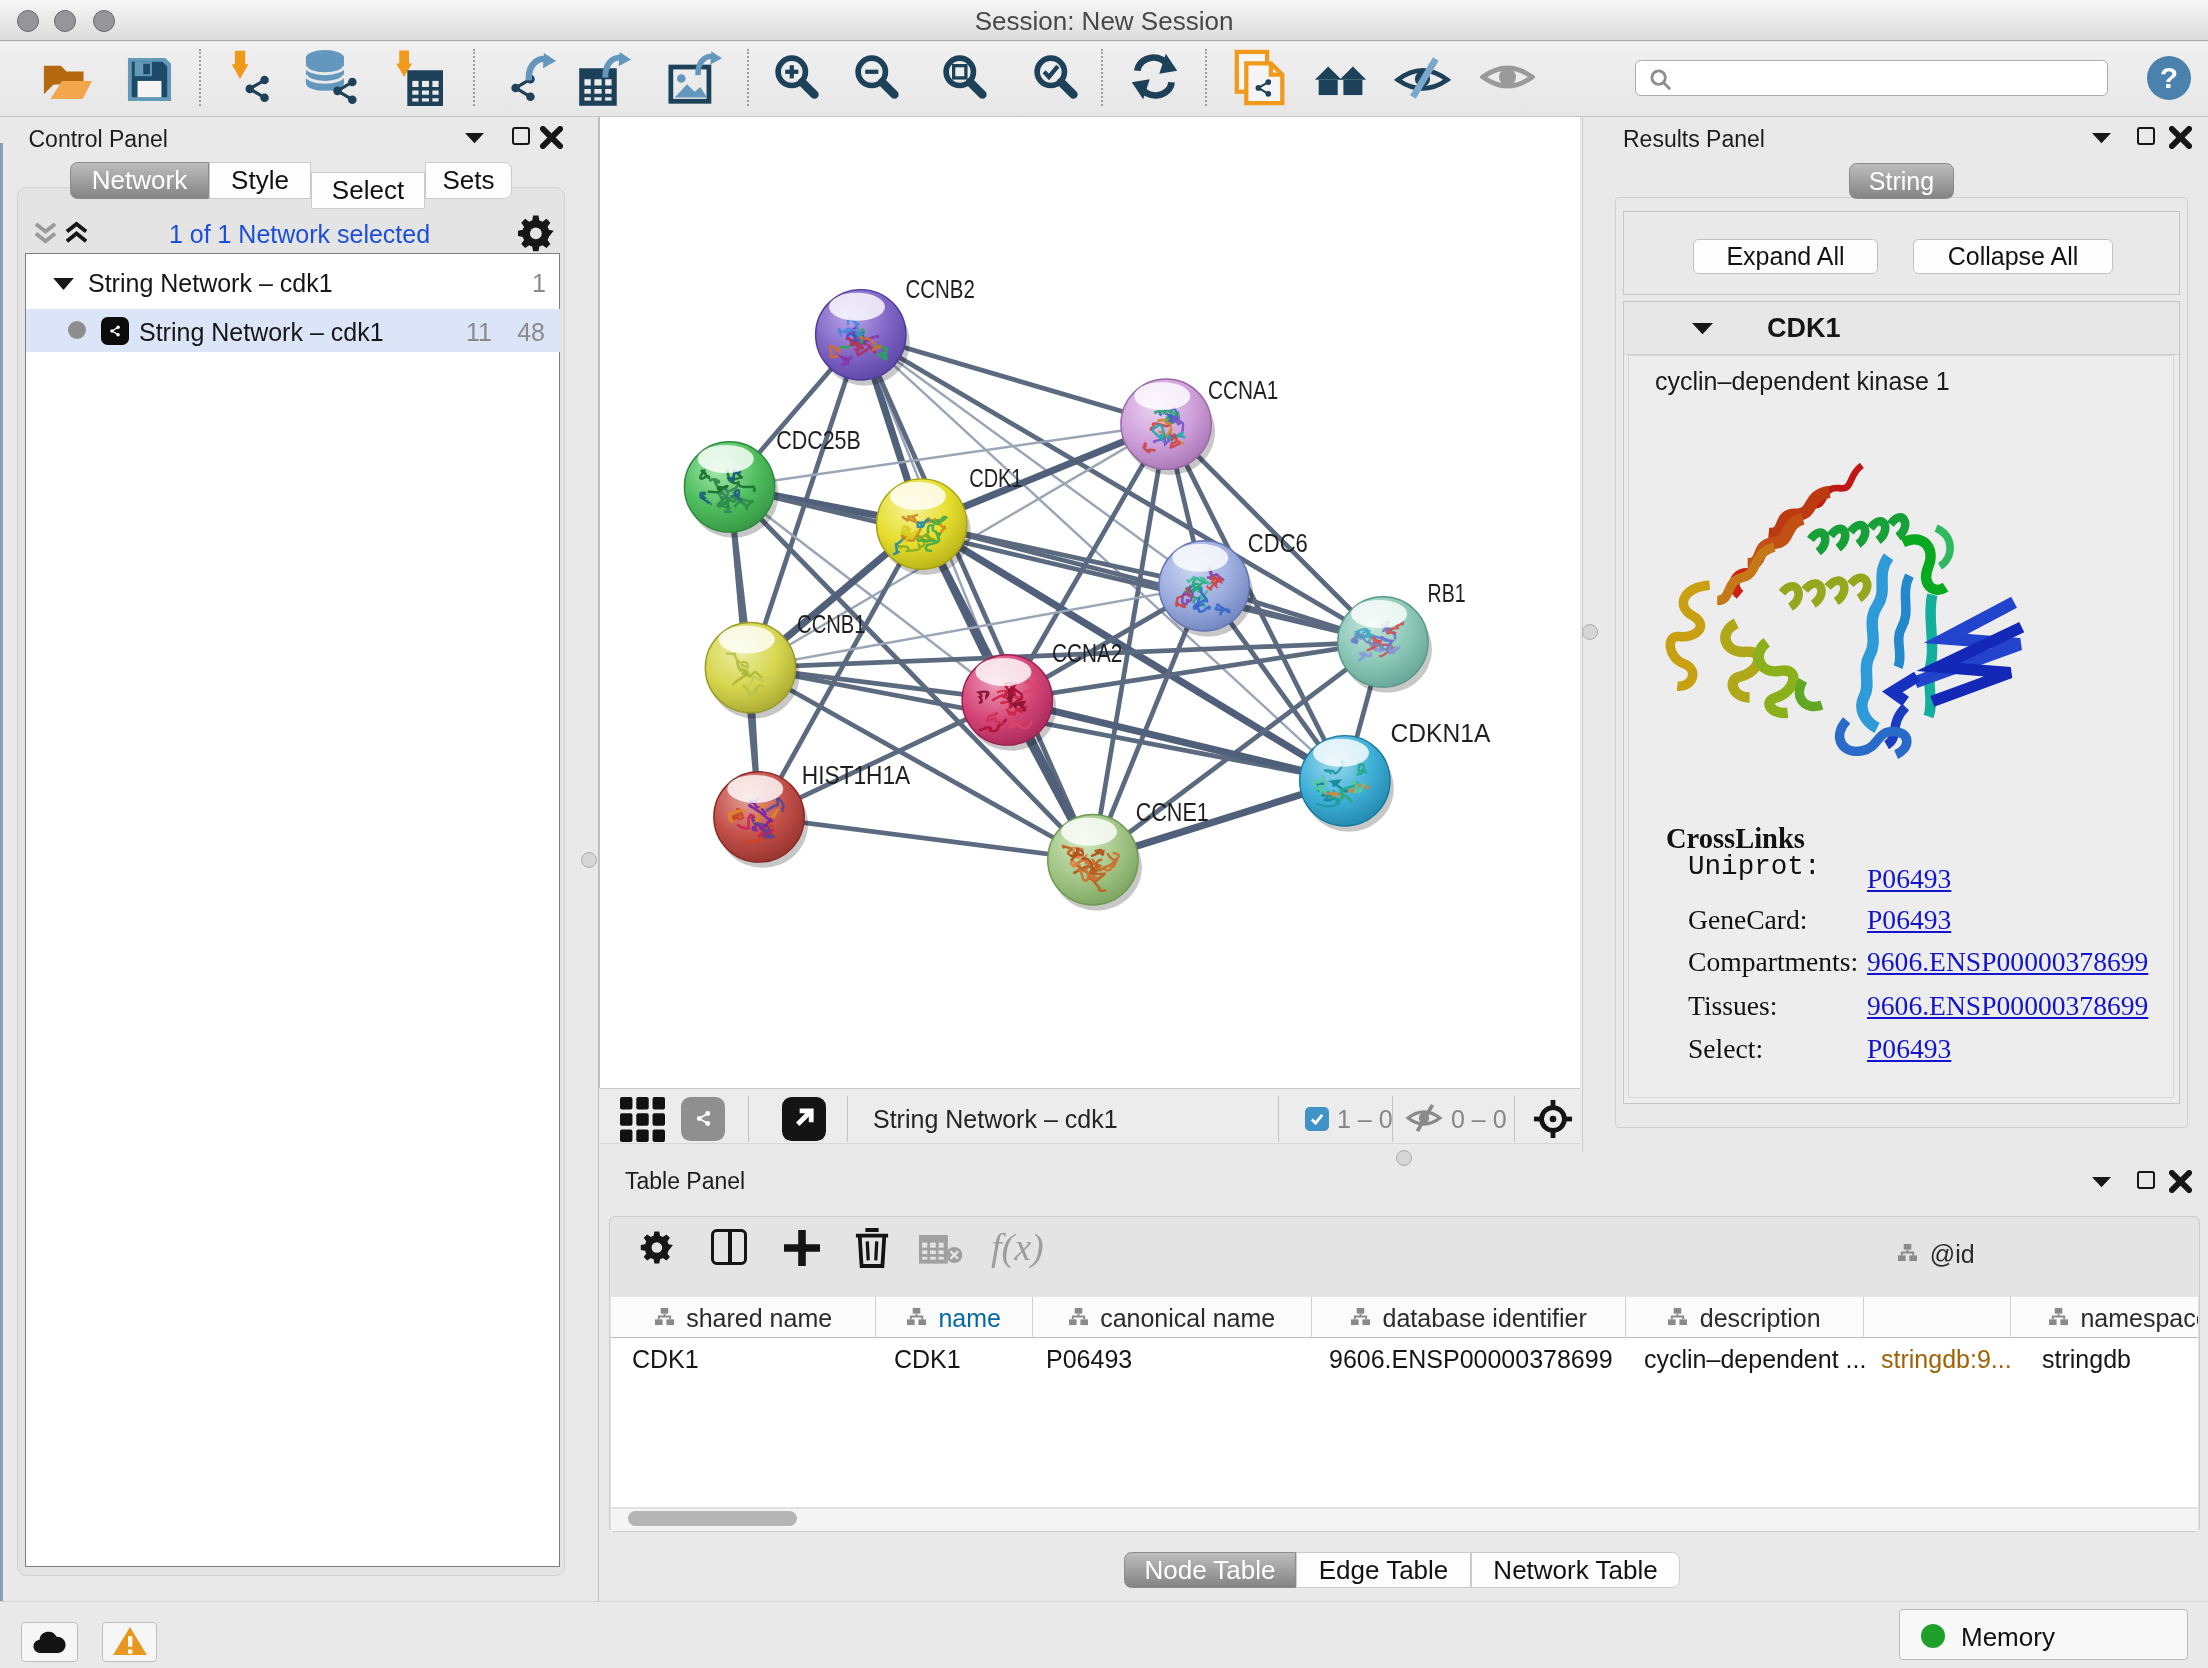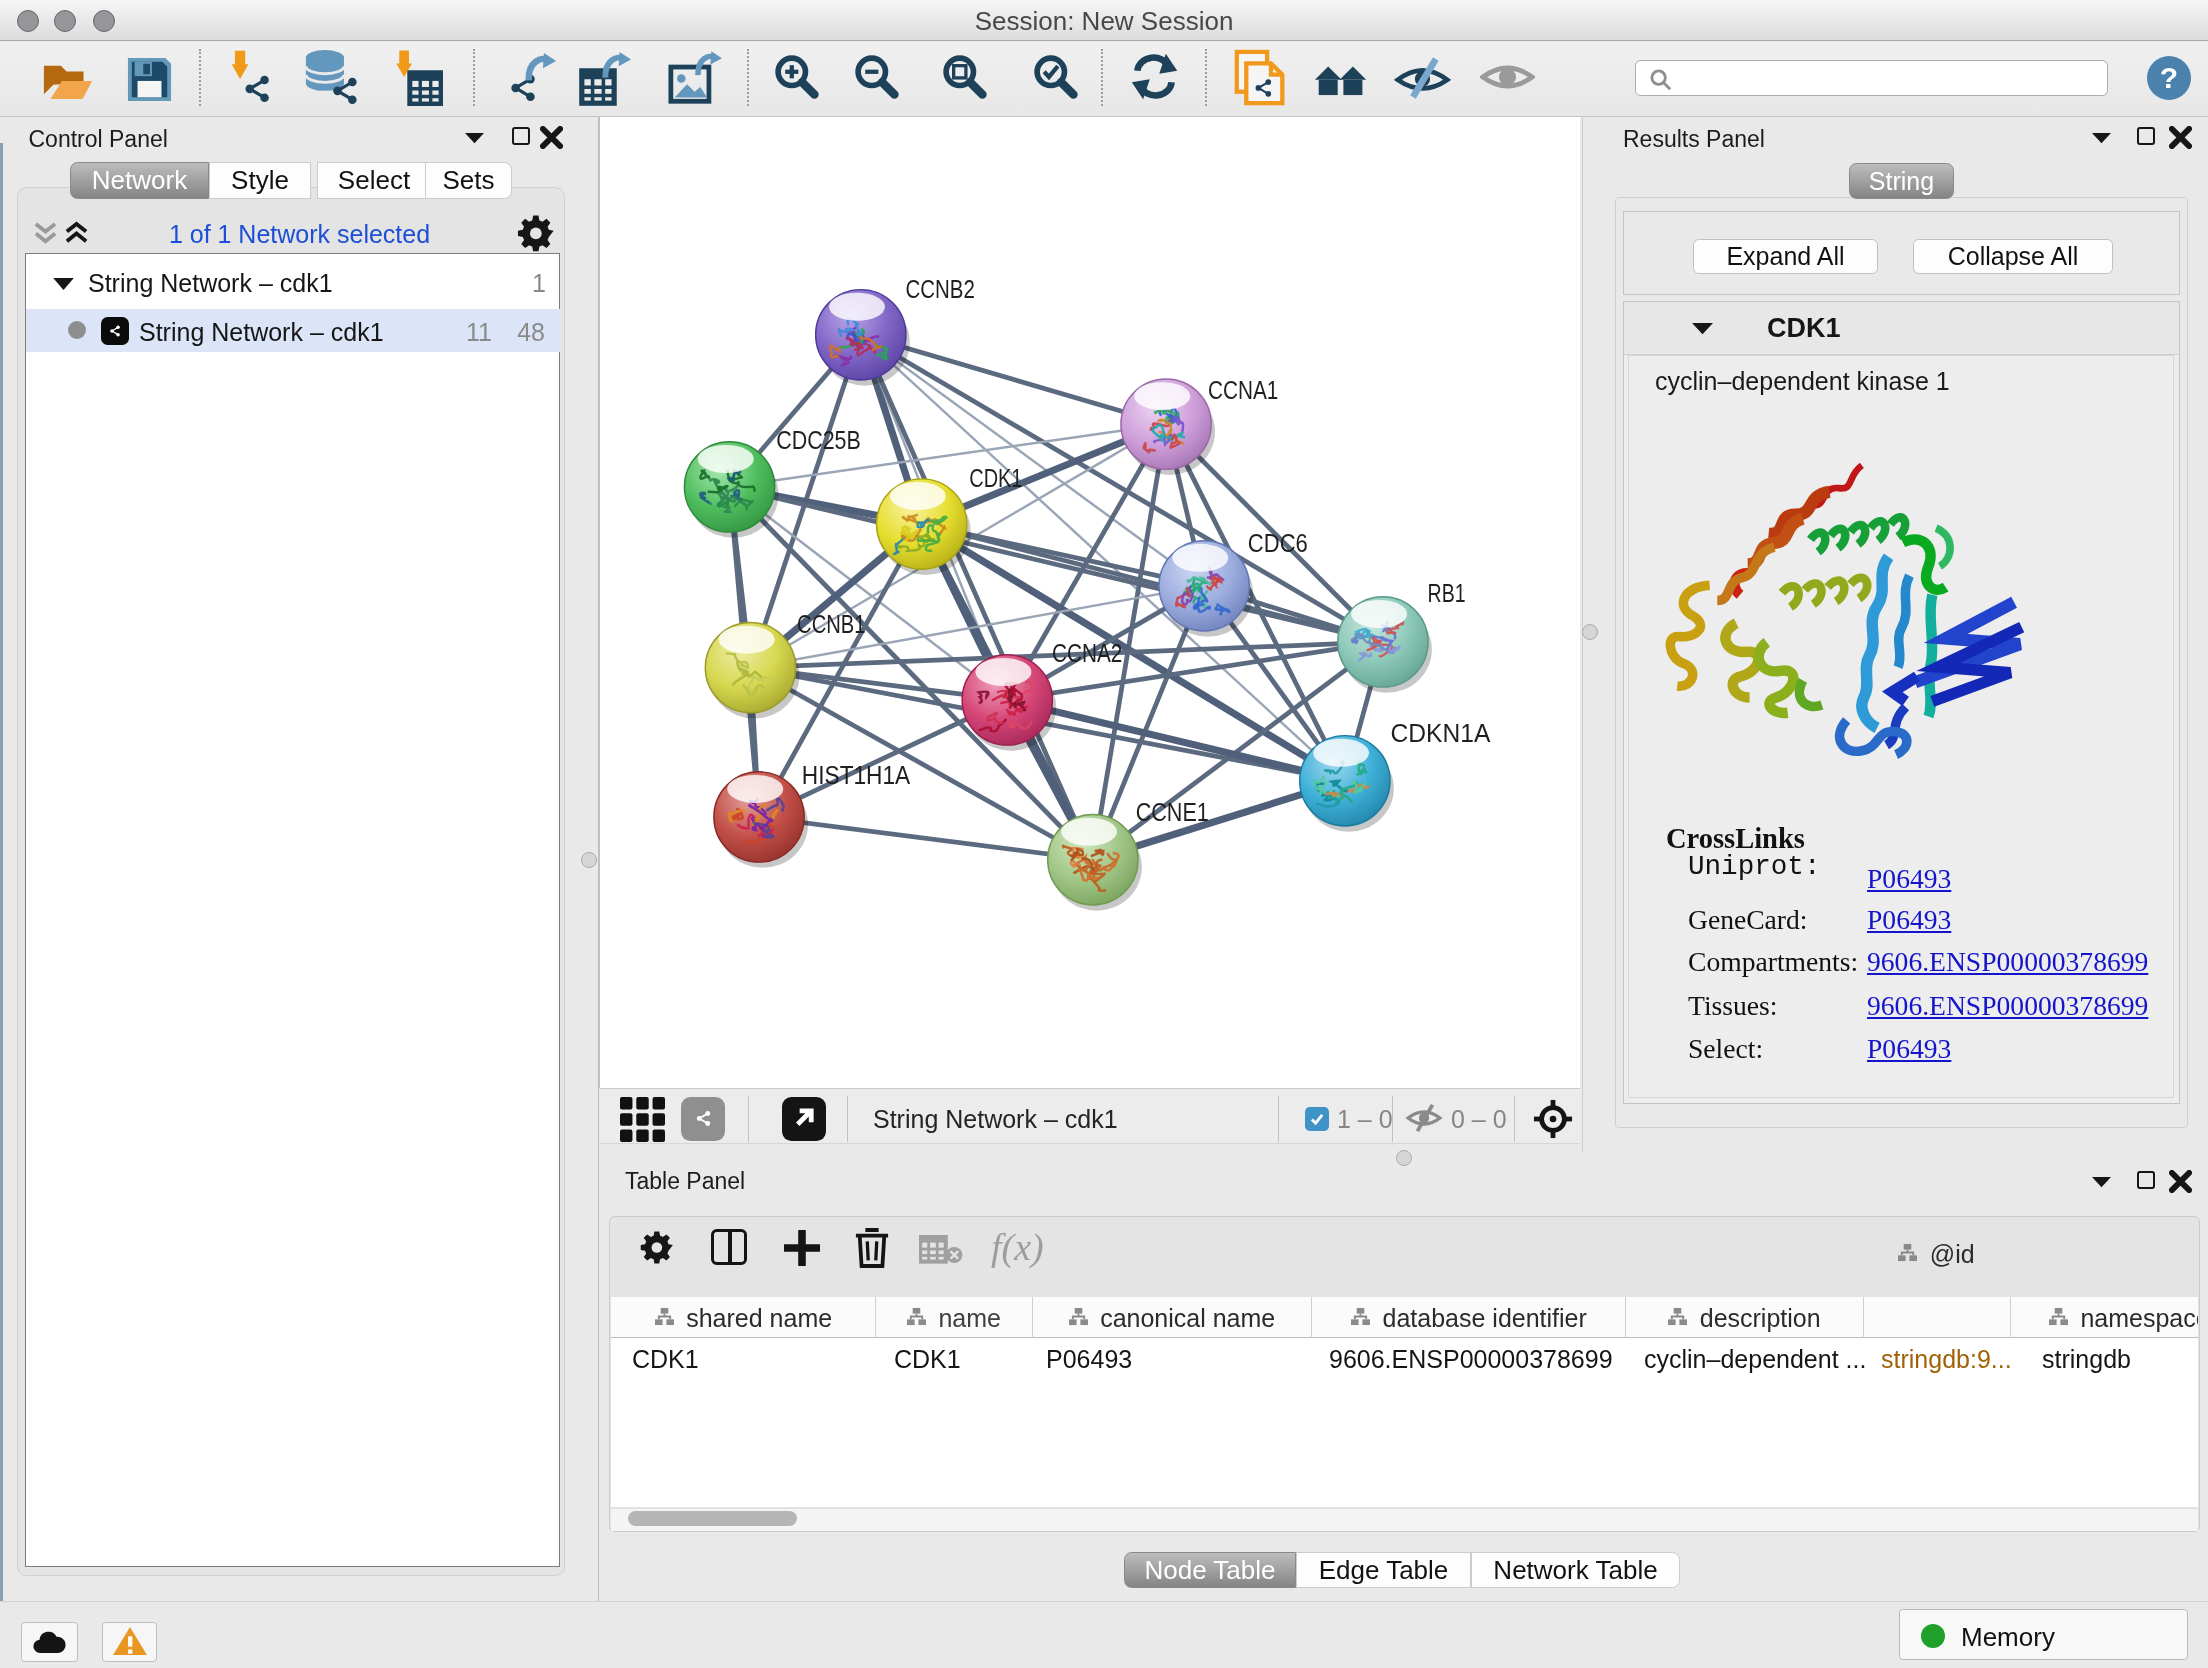--- a/index.html
+++ b/index.html
@@ -142,21 +142,21 @@
 <div class="ptitle" style="left:28.5px;top:126px;">Control Panel</div>
 <svg style="position:absolute;left:464px;top:131px" width="21" height="13.3" viewBox="0 0 22 14">
     <path d="M1 2 L21 2 L11 13 Z" fill="#161616"></path>
   </svg>
 <div class="abs" style="left:512px;top:127px;width:18px;height:18px;border:2.9px solid #161616;border-radius:2.9px;"></div>
 <svg style="position:absolute;left:540px;top:126px" width="23" height="23" viewBox="0 0 24 24">
     <path d="M3 3 L21 21 M21 3 L3 21" stroke="#161616" stroke-width="6" stroke-linecap="round"></path>
   </svg>
 <div class="tab tabsel" style="left:70px;top:162px;width:139px;height:37px;border-radius:7.6px 0 0 7.6px;">Network</div>
 <div class="tab" style="left:209px;top:162px;width:102px;height:37px;">Style</div>
-<div class="tab" style="left:311px;top:162px;width:114px;height:37px;margin-left:6px;">Select</div>
+<div class="tab" style="left:311px;top:172px;width:114px;height:37px;">Select</div>
 <div class="tab" style="left:425px;top:162px;width:87px;height:37px;border-radius:0 7.6px 7.6px 0;">Sets</div>
 <div class="abs" style="left:17px;top:187px;width:548px;height:1389px;background:#e4e4e4;border:1px solid #d0d0d0;border-radius:9.5px;"></div>
 <svg style="position:absolute;left:32px;top:221px" width="27" height="25" viewBox="0 0 28 26">
     <path d="M4 3 L14 11 L24 3 M4 13 L14 21 L24 13" fill="none" stroke="#9a9a9a" stroke-width="4"></path>
   </svg>
 <svg style="position:absolute;left:63px;top:221px" width="27" height="25" viewBox="0 0 28 26">
     <path d="M4 11 L14 3 L24 11 M4 21 L14 13 L24 21" fill="none" stroke="#161616" stroke-width="4"></path>
   </svg>
 <div class="abs" style="left:95px;top:220px;width:409px;text-align:center;font-size:25px;color:#1d4ed8;">1 of 1 Network selected</div>
 <svg style="position:absolute;left:516px;top:214px" width="40" height="40" viewBox="2 17 51 51">
@@ -612,21 +612,21 @@
 <div class="abs" style="left:991px;top:1225px;font-family:'Liberation Serif',serif;font-style:italic;font-size:38px;color:#9d9d9d;">f(x)</div>
 <div class="abs" style="left:611px;top:1297px;width:1587px;height:210px;background:#fff;border-top:1.9px solid #6f6f6f;"></div>
 <div class="abs" style="left:611px;top:1297px;width:1587px;height:41px;background:#fbfbfb;border-bottom:1px solid #bdbdbd;"></div>
 <div class="abs" style="left:611px;top:1304px;width:264px;text-align:center;font-size:25px;color:#2b2b2b;white-space:nowrap;overflow:hidden;"><span style="position:relative;top:-3.8px;display:inline-block;margin-right:11.4px;"><svg style="vertical-align:middle" width="21" height="19" viewBox="0 0 22 20">
         <rect x="7" y="1" width="8" height="6" fill="#8a8a8a"></rect>
         <rect x="1" y="13" width="8" height="6" fill="#8a8a8a"></rect>
         <rect x="13" y="13" width="8" height="6" fill="#8a8a8a"></rect>
         <path d="M11 7 L11 10 M5 13 L5 10 L17 10 L17 13" stroke="#8a8a8a" stroke-width="2" fill="none"></path>
       </svg></span>shared name</div>
 <div class="abs" style="left:875px;top:1297px;width:0;height:41px;border-left:1px solid #cfcfcf;"></div>
-<div class="abs" style="left:875px;top:1304px;width:157px;text-align:center;font-size:25px;color:#404040;white-space:nowrap;overflow:hidden;"><span style="position:relative;top:-3.8px;display:inline-block;margin-right:11.4px;"><svg style="vertical-align:middle" width="21" height="19" viewBox="0 0 22 20">
+<div class="abs" style="left:875px;top:1304px;width:157px;text-align:center;font-size:25px;color:#0369a1;white-space:nowrap;overflow:hidden;"><span style="position:relative;top:-3.8px;display:inline-block;margin-right:11.4px;"><svg style="vertical-align:middle" width="21" height="19" viewBox="0 0 22 20">
         <rect x="7" y="1" width="8" height="6" fill="#8a8a8a"></rect>
         <rect x="1" y="13" width="8" height="6" fill="#8a8a8a"></rect>
         <rect x="13" y="13" width="8" height="6" fill="#8a8a8a"></rect>
         <path d="M11 7 L11 10 M5 13 L5 10 L17 10 L17 13" stroke="#8a8a8a" stroke-width="2" fill="none"></path>
       </svg></span>name</div>
 <div class="abs" style="left:1032px;top:1297px;width:0;height:41px;border-left:1px solid #cfcfcf;"></div>
 <div class="abs" style="left:1032px;top:1304px;width:279px;text-align:center;font-size:25px;color:#2b2b2b;white-space:nowrap;overflow:hidden;"><span style="position:relative;top:-3.8px;display:inline-block;margin-right:11.4px;"><svg style="vertical-align:middle" width="21" height="19" viewBox="0 0 22 20">
         <rect x="7" y="1" width="8" height="6" fill="#8a8a8a"></rect>
         <rect x="1" y="13" width="8" height="6" fill="#8a8a8a"></rect>
         <rect x="13" y="13" width="8" height="6" fill="#8a8a8a"></rect>

